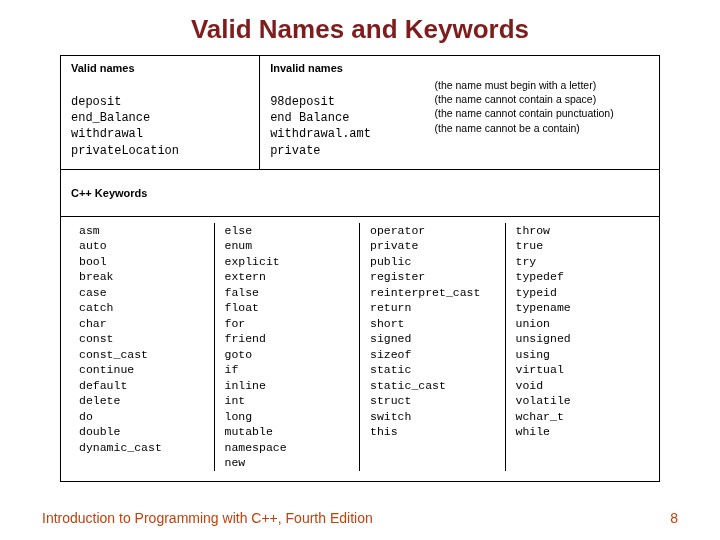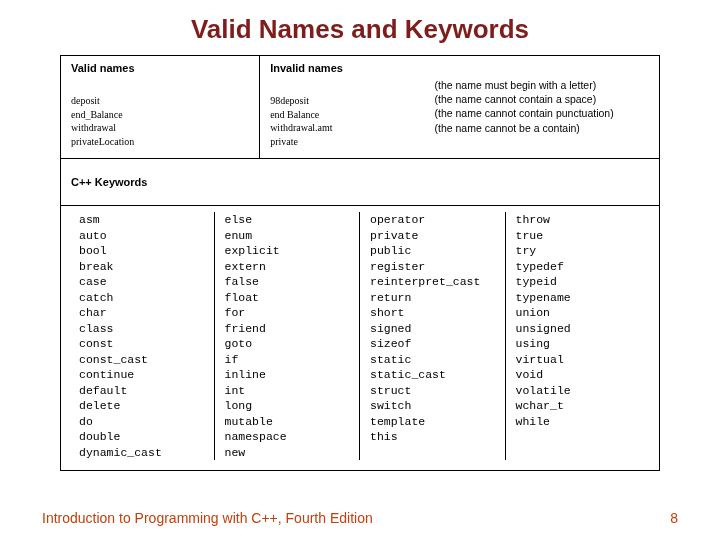--- a/index.html
+++ b/index.html
@@ -38,22 +38,22 @@
     gap: 9px;
   }
   .top-right .invcol { width: 42%; }
   .top-right .reasoncol { width: 58%; font-size: 10.5px; }
   .sec-heading {
     font-weight: bold;
     font-size: 11px;
     margin-bottom: 20px;
   }
   .mono {
-    font-family: Liberation Serif, serif;
-    font-size: 10px;
+    font-family: Liberation Mono, monospace;
+    font-size: 12px;
     line-height: 1.35;
     white-space: pre;
   }
   .reasonline {
     line-height: 1.35;
   }
   .keywords-header {
     border-top: 1px solid #000;
     border-bottom: 1px solid #000;
     padding: 17px 10px;
@@ -124,21 +124,20 @@
 
   <div class="kw-grid">
     <div class="kw-col" id="kwcol1">
         <div class="kw-item">asm</div>
         <div class="kw-item">auto</div>
         <div class="kw-item">bool</div>
         <div class="kw-item">break</div>
         <div class="kw-item">case</div>
         <div class="kw-item">catch</div>
         <div class="kw-item">char</div>
-        <div class="kw-item">class</div>
         <div class="kw-item">const</div>
         <div class="kw-item">const_cast</div>
         <div class="kw-item">continue</div>
         <div class="kw-item">default</div>
         <div class="kw-item">delete</div>
         <div class="kw-item">do</div>
         <div class="kw-item">double</div>
         <div class="kw-item">dynamic_cast</div>
       </div>
     <div class="kw-col" id="kwcol2">
@@ -166,21 +165,20 @@
         <div class="kw-item">register</div>
         <div class="kw-item">reinterpret_cast</div>
         <div class="kw-item">return</div>
         <div class="kw-item">short</div>
         <div class="kw-item">signed</div>
         <div class="kw-item">sizeof</div>
         <div class="kw-item">static</div>
         <div class="kw-item">static_cast</div>
         <div class="kw-item">struct</div>
         <div class="kw-item">switch</div>
-        <div class="kw-item">template</div>
         <div class="kw-item">this</div>
       </div>
     <div class="kw-col" id="kwcol4">
         <div class="kw-item">throw</div>
         <div class="kw-item">true</div>
         <div class="kw-item">try</div>
         <div class="kw-item">typedef</div>
         <div class="kw-item">typeid</div>
         <div class="kw-item">typename</div>
         <div class="kw-item">union</div>

